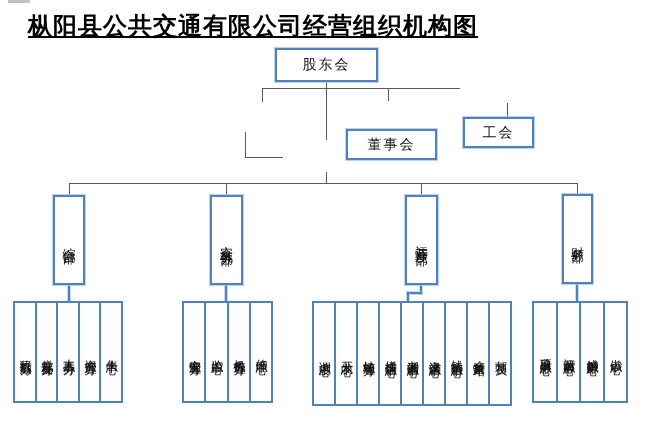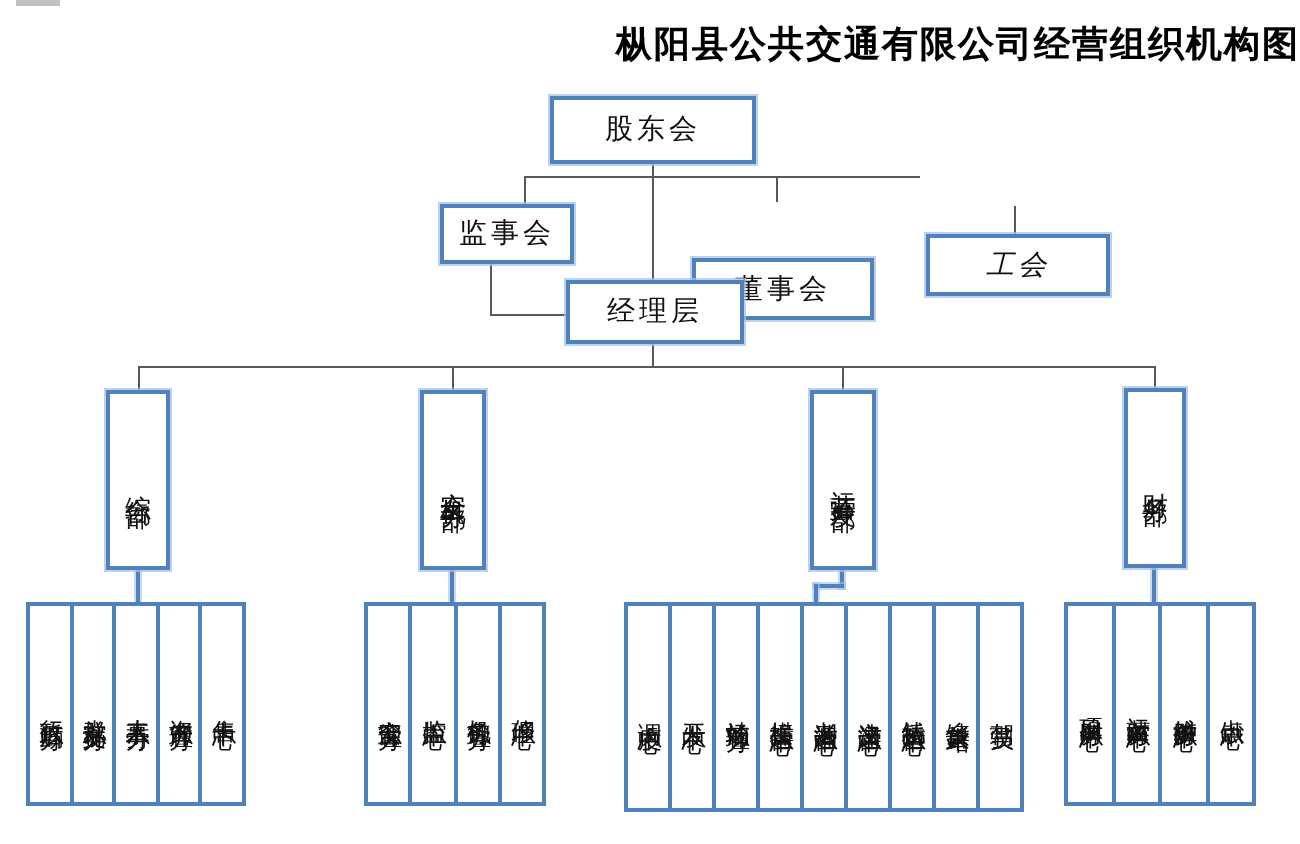--- a/index.html
+++ b/index.html
@@ -2,21 +2,21 @@
 <html><head>
 <meta charset="utf-8">
 <style>
   html,body{margin:0;padding:0;background:#fff;}
   .canvas{
     position:relative;width:650px;height:422px;background:#fff;overflow:hidden;
     font-family:"Liberation Sans","DejaVu Sans",sans-serif;color:#1a1a1a;
   }
   .title{
     position:absolute;left:0;top:10px;width:100%;padding-left:28px;box-sizing:border-box;
-    text-align:right;font-size:18px;font-weight:bold;letter-spacing:1px;color:#000;
+    text-align:left;font-size:24px;font-weight:bold;letter-spacing:1px;color:#000;text-decoration:underline;
   }
   
   .box{
     position:absolute;box-sizing:border-box;background:#fff;
     border:2px solid #4f81bd;box-shadow:0 0 0 1px rgba(164,194,229,.75);
     display:flex;align-items:center;justify-content:center;
     font-size:14px;letter-spacing:2px;color:#111;
   }
   .vbox{
     writing-mode:vertical-rl;text-orientation:upright;
@@ -67,35 +67,29 @@
   <div class="ln lb" style="left:420px;top:284px;width:2px;height:10px;"></div>
   <div class="ln lb" style="left:407px;top:292px;width:15px;height:2px;"></div>
   <div class="ln lb" style="left:407px;top:292px;width:2px;height:10px;"></div>
   <div class="ln lb" style="left:576px;top:283px;width:2px;height:19px;"></div>
 
   <div class="box" style="left:275px;top:48px;width:103px;height:34px;">
     <span>股东会</span>
   </div>
 
 
-  <div class="box" style="left:220px;top:102px;width:67px;height:30px;">
-    <span>监事会</span>
-  </div>
 
   <div class="box" style="left:346px;top:101px;width:91px;height:31px;margin-top:28px;">
     <span>董事会</span>
   </div>
 
-  <div class="box" style="left:463px;top:117px;width:92px;height:31px;font-style:italic;">
+  <div class="box" style="left:463px;top:117px;width:71px;height:31px;">
     <span>工会</span>
   </div>
 
-  <div class="box" style="left:283px;top:140px;width:89px;height:32px;">
-    <span>经理层</span>
-  </div>
 
   <div class="box vbox" style="left:53px;top:195px;width:32px;height:90px;">
     <span>综合部</span>
   </div>
 
   <div class="box vbox" style="left:210px;top:195px;width:33px;height:90px;">
     <span>安全机务部</span>
   </div>
 
   <div class="box vbox" style="left:405px;top:195px;width:33px;height:90px;">

